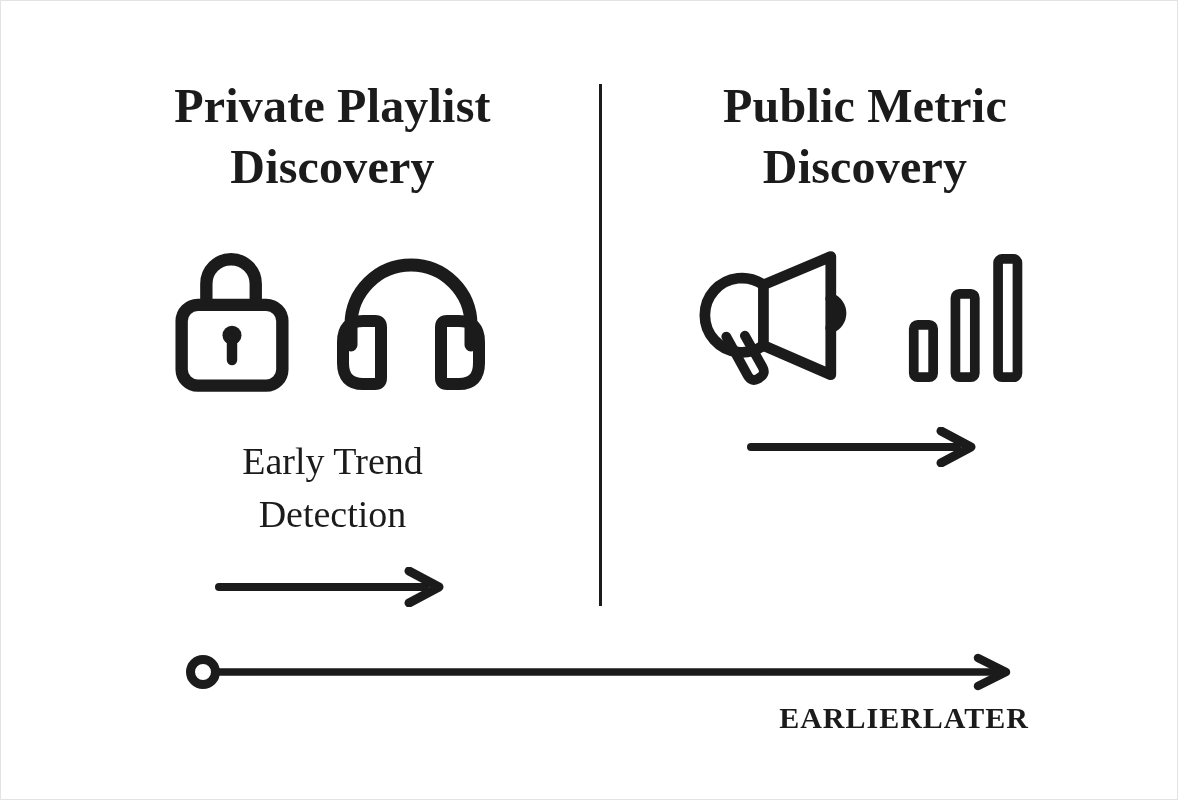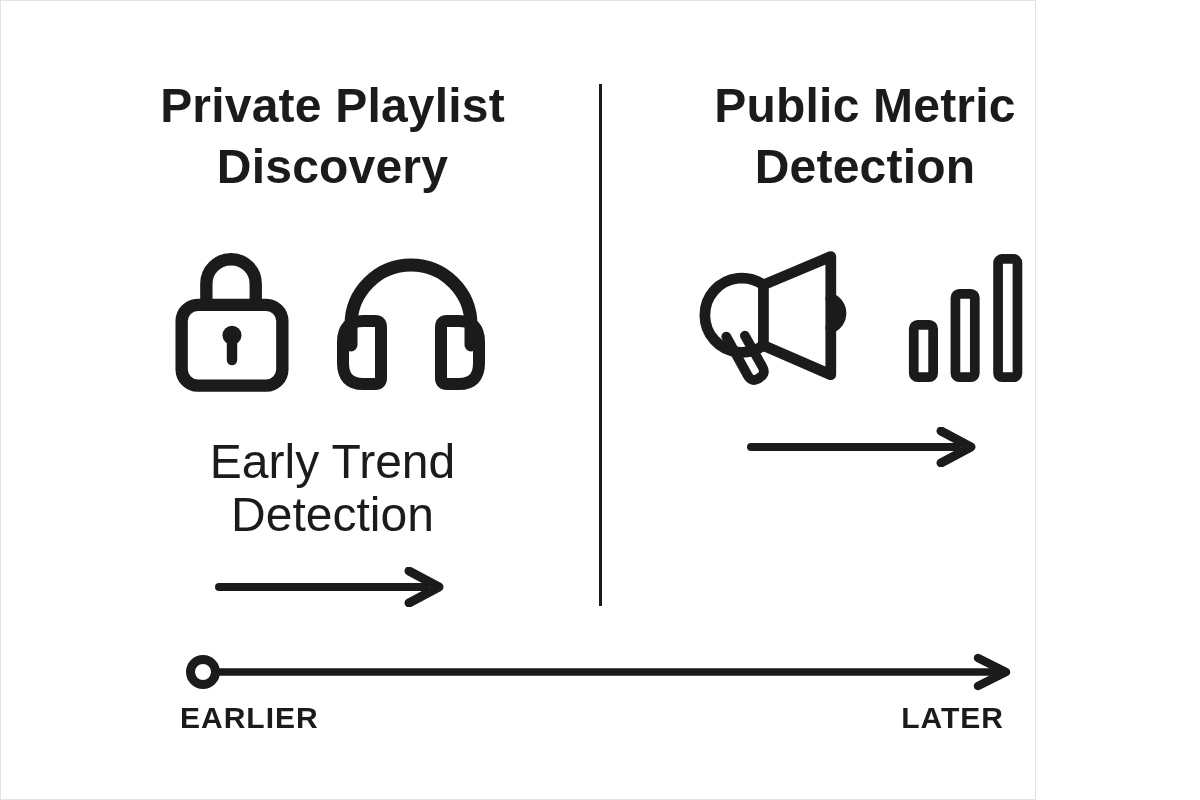--- a/index.html
+++ b/index.html
@@ -1,24 +1,24 @@
 <!DOCTYPE html>
 <html style="--ink: #1b1b1b; --bg: #ffffff;"><head>
 <meta charset="utf-8">
 <style>
   :root { --ink: #1b1b1b; --bg: #ffffff; }
   * { box-sizing: border-box; }
   html, body { margin: 0; padding: 0; background: #fff; }
   .canvas {
     position: relative;
-    width: 1036px;
+    width: 1178px;
     height: 800px;
     background: var(--bg);
     color: var(--ink);
-    font-family: Liberation Sans, sans-serif;
+    font-family: Liberation Serif, serif;
     overflow: hidden;
     box-shadow: inset 0 0 0 1px #e3e3e3;
     padding-left: 24px;
   }
   .col { position: absolute; text-align: center; }
   .col-left  { left: 65px;  top: 75px; width: 535px; }
   .col-right { left: 600px; top: 75px; width: 530px; }
   .title {
     margin: 0;
     font-size: 48px;
@@ -31,21 +31,21 @@
     margin-top: 44px;
     height: 160px;
     display: flex;
     justify-content: center;
     align-items: center;
     gap: 42px;
   }
   .icons svg { display: block; }
   .caption {
     margin-top: 34px;
-    font-size: 48px;
+    font-size: 38px;
     font-weight: 400;
     line-height: 53px;
     white-space: pre-line;
   }
   .arrow-wrap {
     margin-top: 26px;
     display: flex;
     justify-content: center;
   }
   .divider {
@@ -56,25 +56,25 @@
     height: 522px;
     background: var(--ink);
   }
   .timeline {
     position: absolute;
     left: 186px;
     top: 652px;
   }
   .timeline-labels {
     position: absolute;
-    left: 180px;
+    left: 205px;
     top: 701px;
     width: 824px;
     display: flex;
-    justify-content: space-between;
+    justify-content: flex-end;
     font-size: 30px;
     font-weight: 600;
     letter-spacing: 1px;
   }
   .stroke { stroke: var(--ink); fill: none; stroke-linecap: round; stroke-linejoin: round; }
   .fill   { fill: var(--ink); stroke: none; }
 </style>
 </head>
 <body>
 
@@ -106,21 +106,21 @@
     <div class="arrow-wrap">
       <svg width="240" height="40" viewBox="0 0 240 40" aria-hidden="true">
         <path class="stroke" stroke-width="8" d="M 6,20 H 212"></path>
         <path class="stroke" stroke-width="9" d="M 196,4 L 226,20 L 196,36"></path>
       </svg>
     </div>
   </div>
 
   <div class="col col-right">
     <h2 class="title">Public Metric
-Detection</h2>
+Discovery</h2>
 
     <div class="icons">
 
       <svg width="166" height="150" viewBox="0 0 170 150" aria-hidden="true">
         <path class="stroke" stroke-width="11" d="M 67,38 A 38,38 0 1 0 67,100"></path>
         <path class="stroke" stroke-width="11" d="M 67,38 L 136,9 L 136,130 L 67,100 Z"></path>
         <path class="stroke" stroke-width="11" d="M 136,52 A 16,16 0 0 1 136,82"></path>
         <path class="stroke" stroke-width="10" d="M 29,91 L 51,131 Q 55,138 62,134 L 63,133 Q 70,129 66,122 L 48,90"></path>
       </svg>
 

